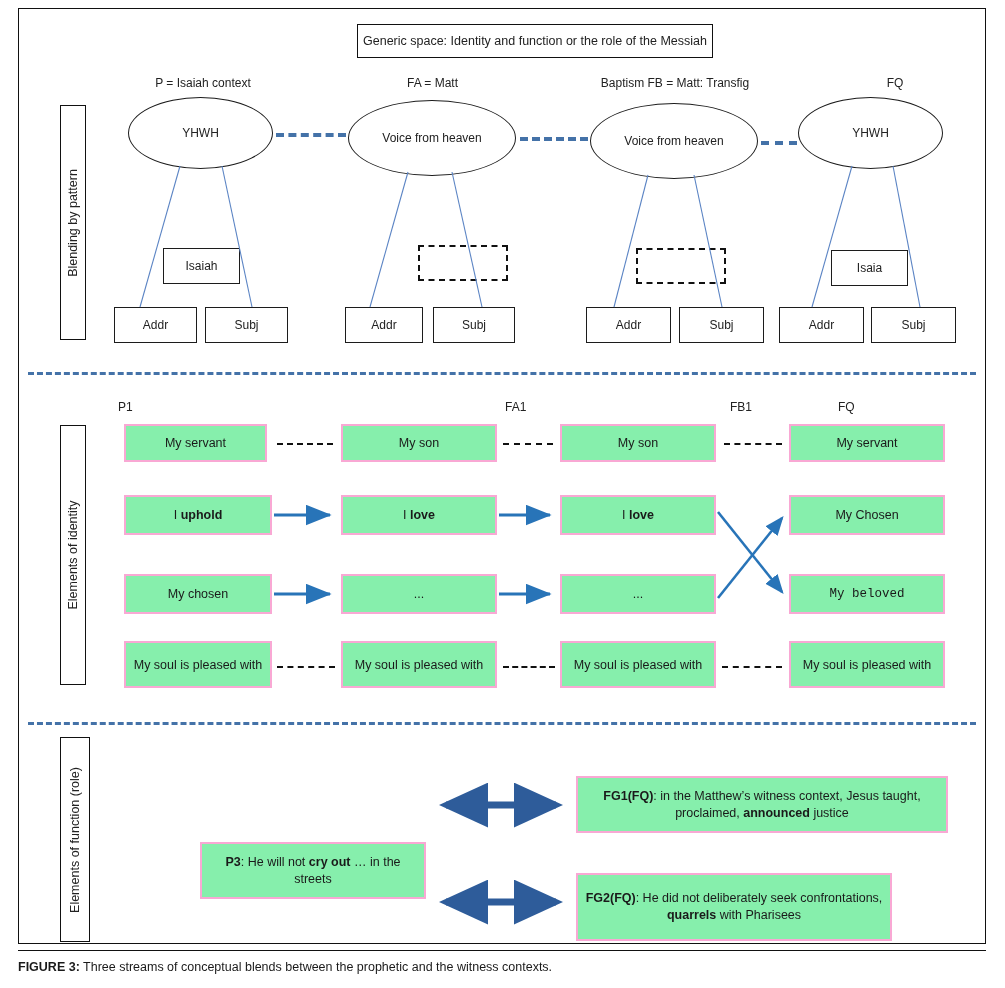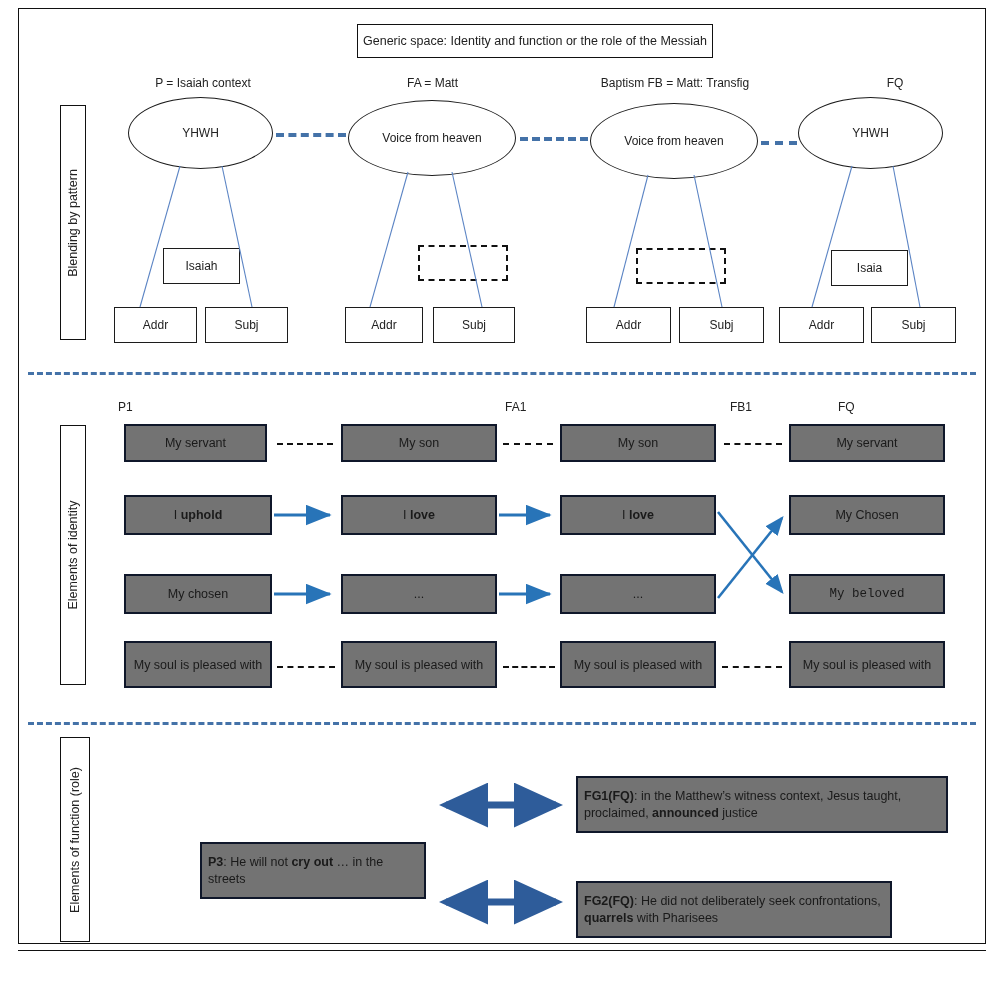--- a/index.html
+++ b/index.html
@@ -61,24 +61,24 @@
     background: #ffffff;
     display: flex; align-items: center; justify-content: center;
     font-size: 12px; color: #222; text-align: center;
   }
   .sbox.dashed {
     border: 2.5px dashed #111111;
   }
 
   
   .bbox {
-    border: 2px solid #0f172a;
-    background: #737373;
-    display: flex; align-items: center; justify-content: center;
-    font-size: 12.5px; color: #1a1a1a; text-align: left;
+    border: 2px solid #f9a8d4;
+    background: #86efac;
+    display: flex; align-items: center; justify-content: center;
+    font-size: 12.5px; color: #1a1a1a; text-align: center;
     padding: 2px 6px;
   }
   .bbox.multiline { line-height: 1.35; }
 
   
   .vlabel {
     border: 1px solid #111111;
     background: #ffffff;
     display: flex; align-items: center; justify-content: center;
   }
@@ -228,21 +228,21 @@
       <span class="bold">FG1(FQ)</span><span>: in the Matthew’s witness context, Jesus taught, proclaimed, </span><span class="bold">announced</span><span> justice</span>
     </span>
   </div>
 
   <div class="bbox multiline abs" style="left:180px; top:842px; width:226px; height:57px;margin-left:20px;">
     <span>
       <span class="bold">P3</span><span>: He will not </span><span class="bold">cry out</span><span> … in the streets</span>
     </span>
   </div>
 
-  <div class="bbox multiline abs" style="left:576px; top:873px; width:316px; height:57px;margin-top:8px;">
+  <div class="bbox multiline abs" style="left:576px; top:873px; width:316px; height:68px;">
     <span>
       <span class="bold">FG2(FQ)</span><span>: He did not deliberately seek confrontations, </span><span class="bold">quarrels</span><span> with Pharisees</span>
     </span>
   </div>
 
   <svg class="svg-layer" viewBox="0 0 1005 988" xmlns="http://www.w3.org/2000/svg">
     <defs>
       <marker id="arrowblue" markerWidth="9" markerHeight="9" refX="7.5" refY="3.2" orient="auto" markerUnits="strokeWidth">
         <path d="M0,0 L8,3.2 L0,6.4 z" fill="#2874B8"></path>
       </marker>
@@ -287,14 +287,15 @@
       <line x1="718" y1="598" x2="782" y2="518" marker-end="url(#arrowbluecross)"></line>
     </g>
 
     <g stroke="#2E5C9A" stroke-width="7" fill="none">
       <line x1="446" y1="805" x2="556" y2="805" marker-start="url(#arrowdbl-start)" marker-end="url(#arrowdbl-end)"></line>
       <line x1="446" y1="902" x2="556" y2="902" marker-start="url(#arrowdbl-start)" marker-end="url(#arrowdbl-end)"></line>
     </g>
   </svg>
 
   <div class="caption-rule"></div>
+  <div class="caption"><b>FIGURE 3:</b><span> Three streams of conceptual blends between the prophetic and the witness contexts.</span></div>
 
 </div>
 
 </body></html>

